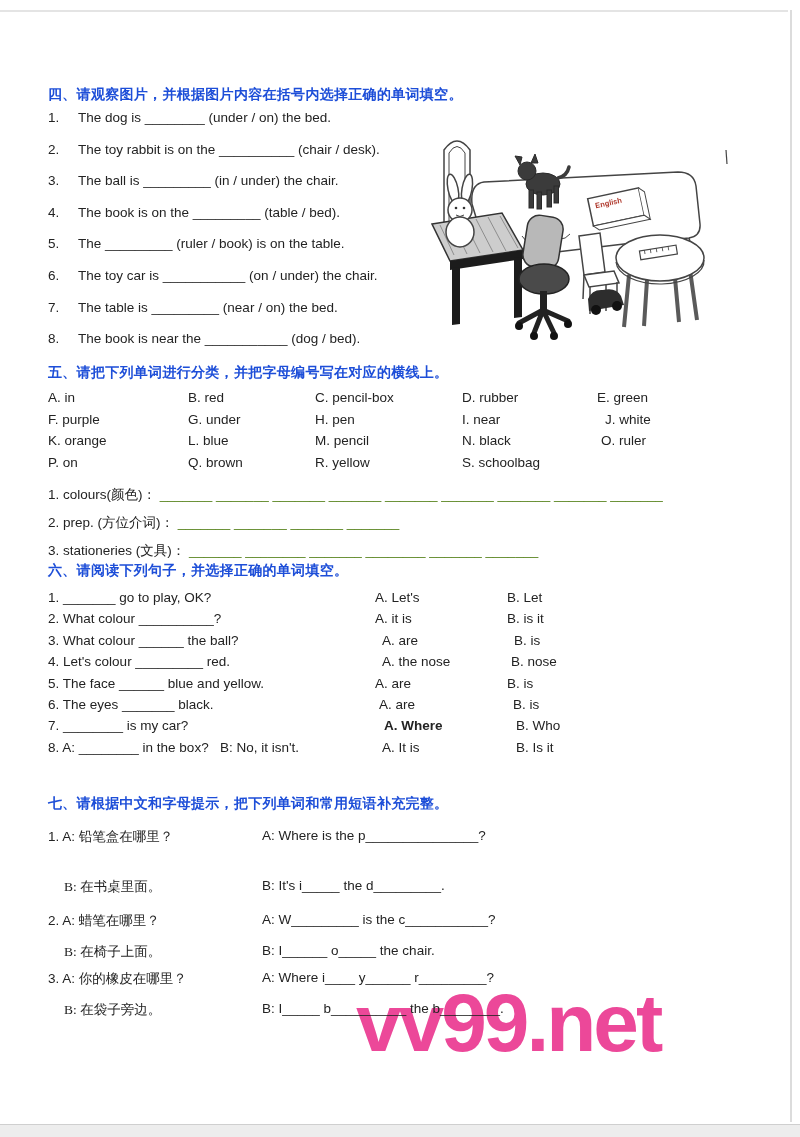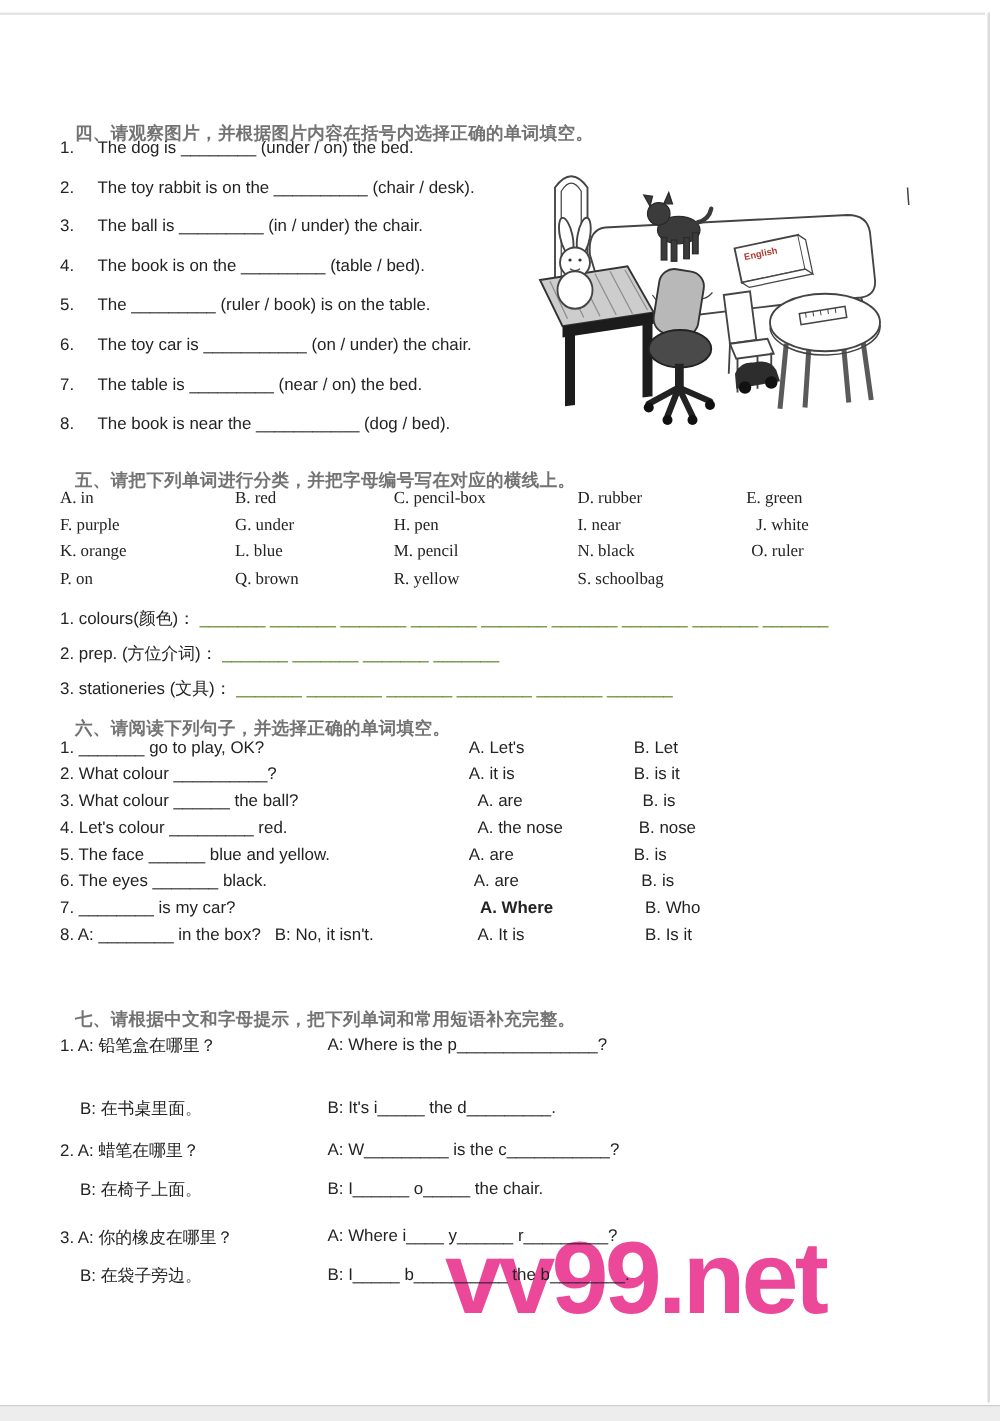--- a/index.html
+++ b/index.html
@@ -5,52 +5,52 @@
   html,body{margin:0;padding:0;background:#fff;}
   .page{
     position:relative;width:800px;height:1137px;background:#ffffff;overflow:hidden;
     font-family:"Liberation Sans","DejaVu Sans",sans-serif;color:#232323;
   }
   
   .edge-top{position:absolute;top:10px;left:0;width:788px;height:2px;background:#e4e4e4;}
   .edge-right{position:absolute;top:10px;right:8px;width:2px;height:1112px;background:#dcdcdc;}
   .bottom-strip{position:absolute;bottom:0;left:0;width:800px;height:12px;background:#ededed;border-top:1px solid #cfcfcf;}
 
-  .sec-heading{position:absolute;left:48px;margin:12px;font-size:14px;font-weight:bold;color:#737373;letter-spacing:.3px;}
+  .sec-heading{position:absolute;left:48px;margin:0;font-size:14px;font-weight:bold;color:#1d4ed8;letter-spacing:.3px;}
   #sec4-h{top:86px}
   #sec5-h{top:364px}
   #sec6-h{top:562px}
   #sec7-h{top:795px}
 
   
   .sec4-items{position:absolute;left:48px;top:110px;width:392px;font-size:13.5px;}
   .s4-item{display:flex;height:31.6px;align-items:flex-start;}
   .s4-item .num{width:30px;flex:0 0 30px;}
   .s4-item .txt{white-space:pre;}
 
   
   .illus{position:absolute;left:426px;top:112px;}
 
   
   .word-grid{position:absolute;left:48px;top:390px;width:712px;font-size:13.5px;}
-  .wrow{display:flex;height:21.6px;font-family:Liberation Serif, serif;}
+  .wrow{display:flex;height:21.6px;}
   .wc0{flex:0 0 140px}.wc1{flex:0 0 127px}.wc2{flex:0 0 147px}.wc3{flex:0 0 135px}.wc4{flex:1}
   .cats{position:absolute;left:48px;top:486px;font-size:13.5px;}
   .cat{height:28px;white-space:pre;}
   .cat .blanks{color:#4d7c0f;}
 
   
   .q-grid{position:absolute;left:48px;top:590px;font-size:13.5px;}
   .qrow{display:grid;grid-template-columns:327px 132px auto;height:21.4px;white-space:pre;}
 
   
   .pairs{position:absolute;left:48px;top:828px;width:700px;font-size:13.5px;}
   .prow{display:grid;grid-template-columns:214px auto;white-space:pre;}
-  .mb18{margin-bottom:32px}.mb16{margin-bottom:16px}.mb13{margin-bottom:13px}.mb12{margin-bottom:20px}
-  .indent{padding-left:16px;}
+  .mb18{margin-bottom:32px}.mb16{margin-bottom:16px}.mb13{margin-bottom:13px}.mb12{margin-bottom:9px}
+  .indent{padding-left:16px;font-family:Liberation Serif, serif;}
 
   
   .watermark{
     position:absolute;left:356px;top:976px;font-size:82px;font-weight:bold;
     color:#ec4899;letter-spacing:-3px;user-select:none;
   }
 </style>
 </head>
 <body>
 

